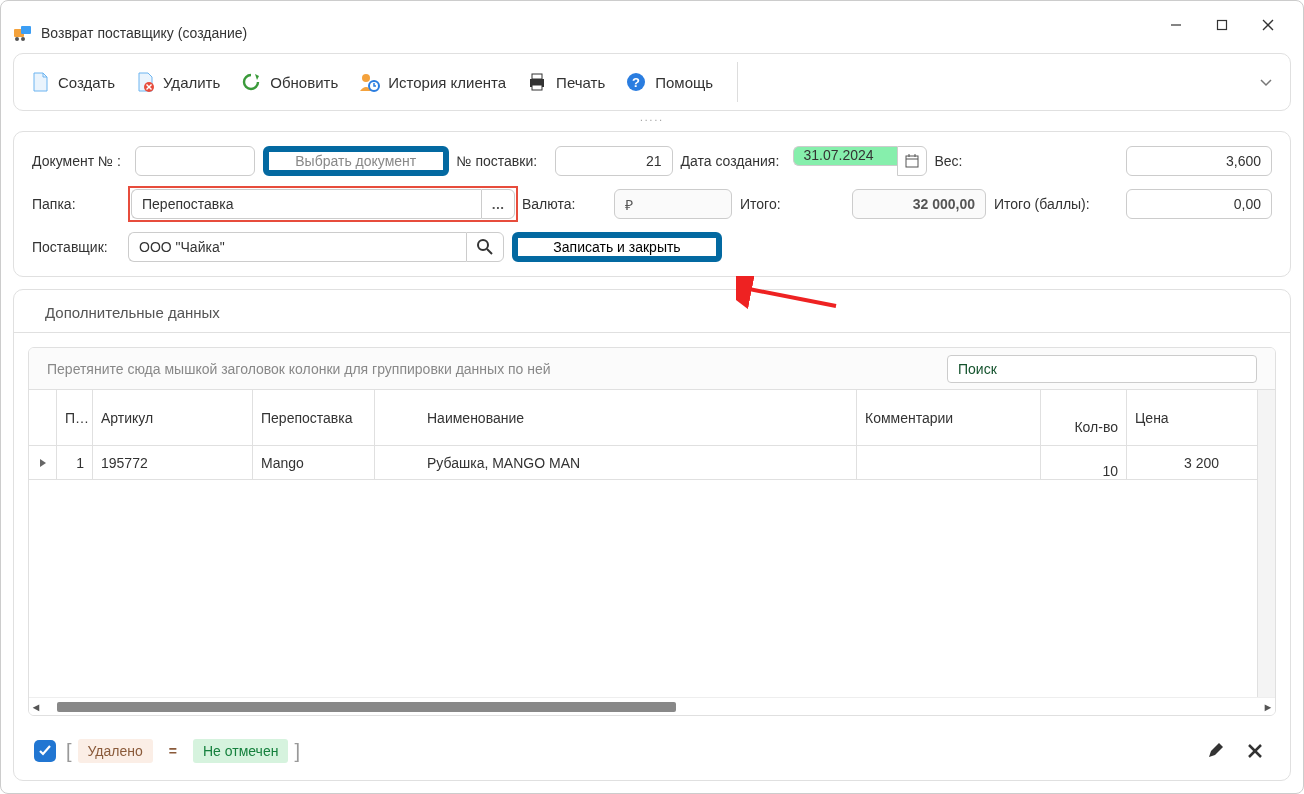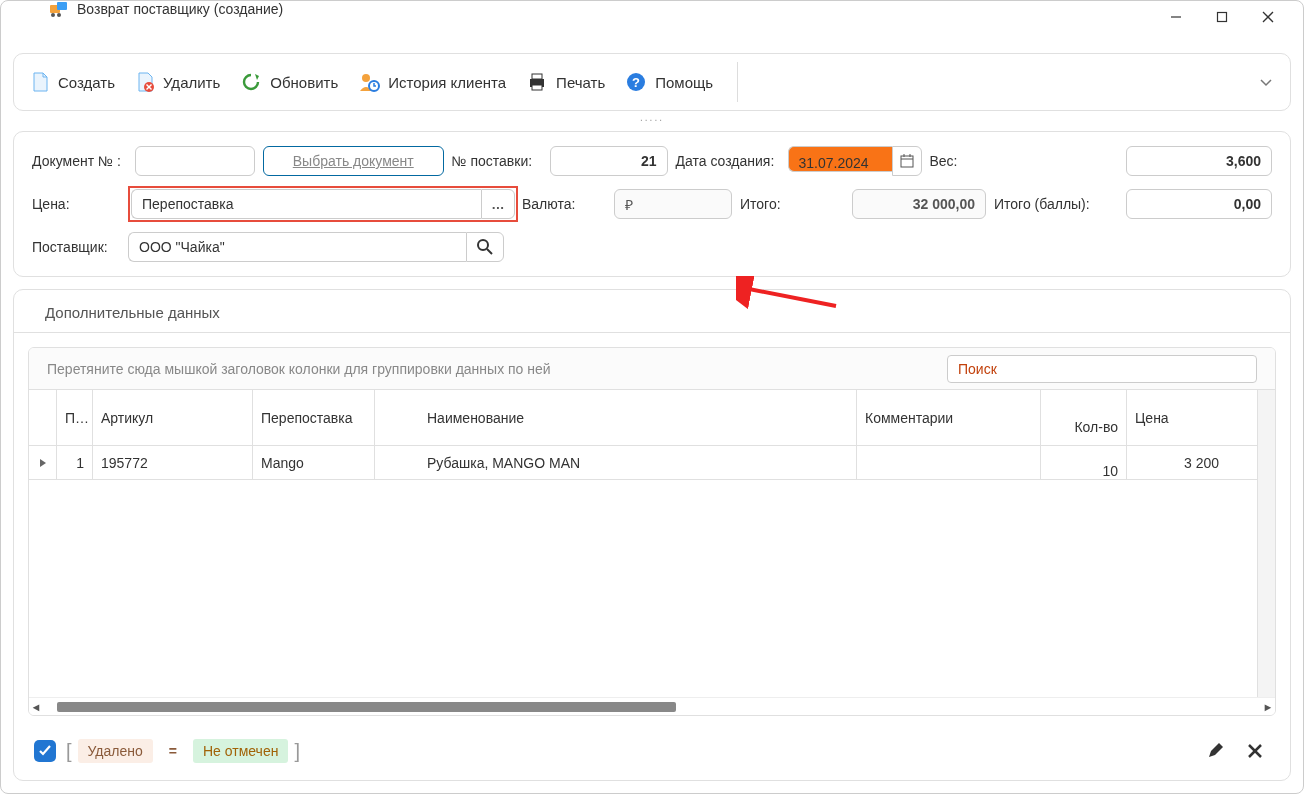--- a/index.html
+++ b/index.html
@@ -1,18 +1,18 @@
 <!DOCTYPE html>
 <html><head>
 <meta charset="utf-8">
 <style>
 * { box-sizing: border-box; margin: 0; padding: 0; }
 body { font-family: "Segoe UI", Arial, sans-serif; font-size: 14px; color: #333; background: #fff; overflow: hidden; }
 .window { width: 1304px; height: 794px; border: 1px solid #ccc; border-radius: 8px; display: flex; flex-direction: column; background: #fff; position: relative; }
-.titlebar { height: 40px; display: flex; align-items: flex-start; padding: 0 12px; margin-left: 36px; }
+.titlebar { height: 40px; display: flex; align-items: flex-end; padding: 0 12px; }
 .titlebar-icon { width: 20px; height: 16px; margin-right: 8px; }
 .titlebar-title { flex: 1; font-size: 14px; }
 .titlebar-controls { display: flex; gap: 0; }
 .tb-btn { width: 46px; height: 32px; display: flex; align-items: center; justify-content: center; background: transparent; border: none; cursor: pointer; }
 
 .content { flex: 1; padding: 12px; display: flex; flex-direction: column; gap: 12px; overflow: hidden; }
 .panel { border: 1px solid #e0e0e0; border-radius: 10px; background: #fff; padding: 12px 16px; }
 .toolbar { display: flex; align-items: center; gap: 20px; height: 58px; }
 .toolbar-item { display: flex; align-items: center; gap: 8px; cursor: pointer; font-size: 15px; }
 .toolbar-sep { width: 1px; height: 40px; background: #ddd; margin: 0 4px; }
@@ -29,35 +29,35 @@
 .lbl-folder { width: 88px; }
 .lbl-supplier { width: 88px; }
 .lbl-delivery { width: 90px; }
 .lbl-date { width: 104px; }
 .lbl-weight { width: 34px; }
 .lbl-total { width: 104px; }
 .lbl-points { width: 100px; }
 
 .field { height: 30px; border: 1px solid #ccc; border-radius: 6px; padding: 0 10px; background: #fff; display: flex; align-items: center; font-size: 14px; }
 .field.disabled { background: #fafafa; color: #555; }
-.field.num { justify-content: flex-end; font-weight: bold; }
-.btn { height: 30px; border: 1px solid #0369a1; border-radius: 6px; background: #fff; padding: 0 16px; cursor: pointer; font-size: 14px; display: flex; align-items: center; justify-content: center; text-decoration: underline; }
+.field.num { justify-content: flex-end; }
+.btn { height: 30px; border: 6px solid #0369a1; border-radius: 6px; background: #fff; padding: 0 16px; cursor: pointer; font-size: 14px; display: flex; align-items: center; justify-content: center; }
 .btn.choose { flex: 1; color: #888; }
 .btn.save { width: 210px; }
 
 .highlight-red { border: 2px solid #e74c3c; border-radius: 0; padding: 1px; display: flex; }
 .folder-input { flex: 1; border: 1px solid #ccc; border-right: none; border-radius: 6px 0 0 6px; padding: 0 10px; height: 30px; display: flex; align-items: center; background: #fff; }
 .folder-btn { width: 34px; height: 30px; border: 1px solid #ccc; border-radius: 0 6px 6px 0; background: #fff; cursor: pointer; display: flex; align-items: center; justify-content: center; font-weight: bold; color: #555; }
 
 .supplier-wrap { display: flex; width: 376px; }
 .supplier-input { flex: 1; border: 1px solid #ccc; border-right: none; border-radius: 6px 0 0 6px; padding: 0 10px; height: 30px; display: flex; align-items: center; background: #fff; }
 .supplier-btn { width: 38px; height: 30px; border: 1px solid #ccc; border-radius: 0 6px 6px 0; background: #fff; cursor: pointer; display: flex; align-items: center; justify-content: center; }
 
 .date-wrap { display: flex; width: 134px; }
-.date-input { flex: 1; border: 1px solid #ccc; border-right: none; border-radius: 6px 0 0 6px; padding: 0 10px; height: 26px; display: flex; align-items: flex-end; background: #f97316; }
+.date-input { flex: 1; border: 1px solid #ccc; border-right: none; border-radius: 6px 0 0 6px; padding: 0 10px; height: 20px; display: flex; align-items: flex-start; background: #86efac; }
 .date-btn { width: 30px; height: 30px; border: 1px solid #ccc; border-radius: 0 6px 6px 0; background: #fff; cursor: pointer; display: flex; align-items: center; justify-content: center; }
 
 .arrow-annot { position: absolute; left: 735px; top: 275px; pointer-events: none; }
 
 .tabs-panel { flex: 1; display: flex; flex-direction: column; padding: 0; overflow: hidden; }
 .tabs-header { display: flex; padding-left: 12px; border-bottom: 1px solid #e0e0e0; }
 .tab { padding: 12px 18px; cursor: pointer; font-size: 15px; color: #555; border: 1px solid transparent; border-bottom: none; position: relative; top: 1px; }
 .tab.active { border-color: #e0e0e0; background: #fff; border-radius: 8px 8px 0 0; color: #222; }
 .tab-body { flex: 1; padding: 14px; display: flex; flex-direction: column; overflow: hidden; }
 .grid-wrap { flex: 1; border: 1px solid #e0e0e0; border-radius: 6px; display: flex; flex-direction: column; overflow: hidden; background: #fff; }
@@ -79,21 +79,21 @@
 .grid-bottom { height: 18px; background: #fff; border-top: 1px solid #eee; display: flex; align-items: center; position: relative; }
 .hscroll-track { flex: 1; height: 14px; background: #fff; position: relative; margin: 0 14px; }
 .hscroll-thumb { position: absolute; left: 0; width: 52%; height: 10px; top: 2px; background: #888; border-radius: 2px; }
 .hscroll-arrow { width: 14px; text-align: center; color: #555; font-size: 11px; }
 
 .filter-bar { margin-top: 20px; display: flex; align-items: center; gap: 10px; padding: 0 6px; }
 .chk { width: 22px; height: 22px; border-radius: 5px; background: #2176d2; display: flex; align-items: center; justify-content: center; cursor: pointer; }
 .chip { padding: 4px 10px; border-radius: 3px; font-size: 14px; }
 .chip.del { background: #fbeee6; color: #8a5a3a; }
 .chip.eq { color: #8a5a3a; font-weight: bold; background: transparent; }
-.chip.tag { background: #d6f3de; color: #a16207; }
+.chip.tag { background: #d6f3de; color: #15803d; }
 .filter-group { display: flex; align-items: center; gap: 6px; font-size: 18px; color: #999; }
 .filter-bracket { color: #999; font-size: 20px; }
 .filter-spacer { flex: 1; }
 .icon-btn { width: 30px; height: 30px; display: flex; align-items: center; justify-content: center; cursor: pointer; color: #333; }
 
 
 .c-exp { width: 28px; }
 .c-n { width: 36px; }
 .c-art { width: 160px; }
 .c-mfr { width: 122px; }
@@ -242,21 +242,21 @@
           </button>
         </div>
         <span class="lbl lbl-weight">Вес:</span>
         <div style="flex:1"></div>
         <div class="field num" style="width:146px">
             <span>3,600</span>
           </div>
       </div>
 
       <div class="form-row">
-        <span class="lbl lbl-folder">Цена:</span>
+        <span class="lbl lbl-folder">Папка:</span>
         <div class="highlight-red" style="width:390px">
           <div class="folder-input">
               <span>Перепоставка</span>
             </div>
           <button class="folder-btn">…</button>
         </div>
         <span class="lbl" style="width:84px;margin-left:-4px">Валюта:</span>
         <div class="field disabled" style="width:118px">
             <span>₽</span>
           </div>
@@ -279,20 +279,23 @@
             </div>
           <button class="supplier-btn">
             <span>
                 <svg width="18" height="18">
                   <circle cx="7" cy="7" r="5" fill="none" stroke="#333" stroke-width="2"></circle>
                   <line x1="11" y1="11" x2="16" y2="16" stroke="#333" stroke-width="2"></line>
                 </svg>
               </span>
           </button>
         </div>
+        <button class="btn save">
+            <span>Записать и закрыть</span>
+          </button>
       </div>
     </div>
 
     <svg class="arrow-annot" width="110" height="40">
       <defs>
           <marker id="ah" markerWidth="10" markerHeight="10" refX="2" refY="5" orient="auto">
             <path d="M0 0 L10 5 L0 10 z" fill="#e22"></path>
           </marker>
         </defs>
       <line x1="100" y1="30" x2="8" y2="12" stroke="#e22" stroke-width="4" marker-end="url(#ah)"></line>
@@ -300,21 +303,21 @@
 
     <div class="panel tabs-panel">
       <div class="tabs-header">
         <div class="tab"><span>Дополнительные данных</span></div>
       </div>
       <div class="tab-body">
         <div class="grid-wrap">
           <div class="group-bar">
             <span class="group-bar-text">Перетяните сюда мышкой заголовок колонки для группировки данных по ней</span>
             <div class="search-field">
-                <span style="color:#c2410c">Поиск</span>
+                <span style="color:#14532d">Поиск</span>
               </div>
           </div>
           <div class="grid">
             <div style="display:flex;flex:1;overflow:hidden">
               <div style="flex:1;display:flex;flex-direction:column">
                 <div class="grid-header">
                   <div class="gh c-exp"></div>
                   <div class="gh c-n">
                       <span>П…</span>
                     </div>

